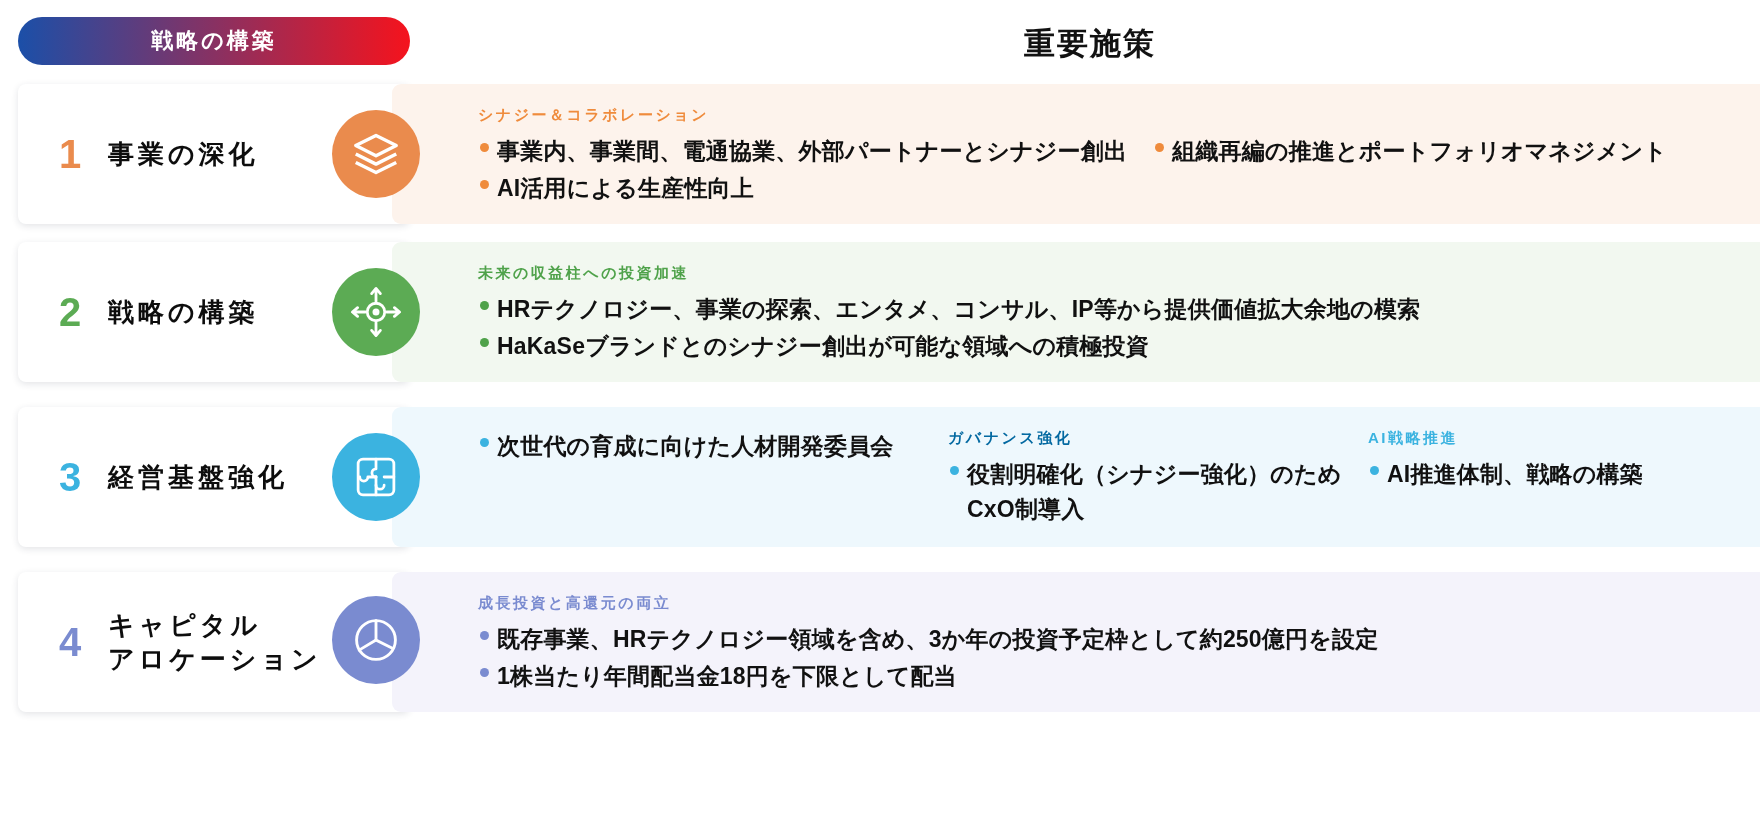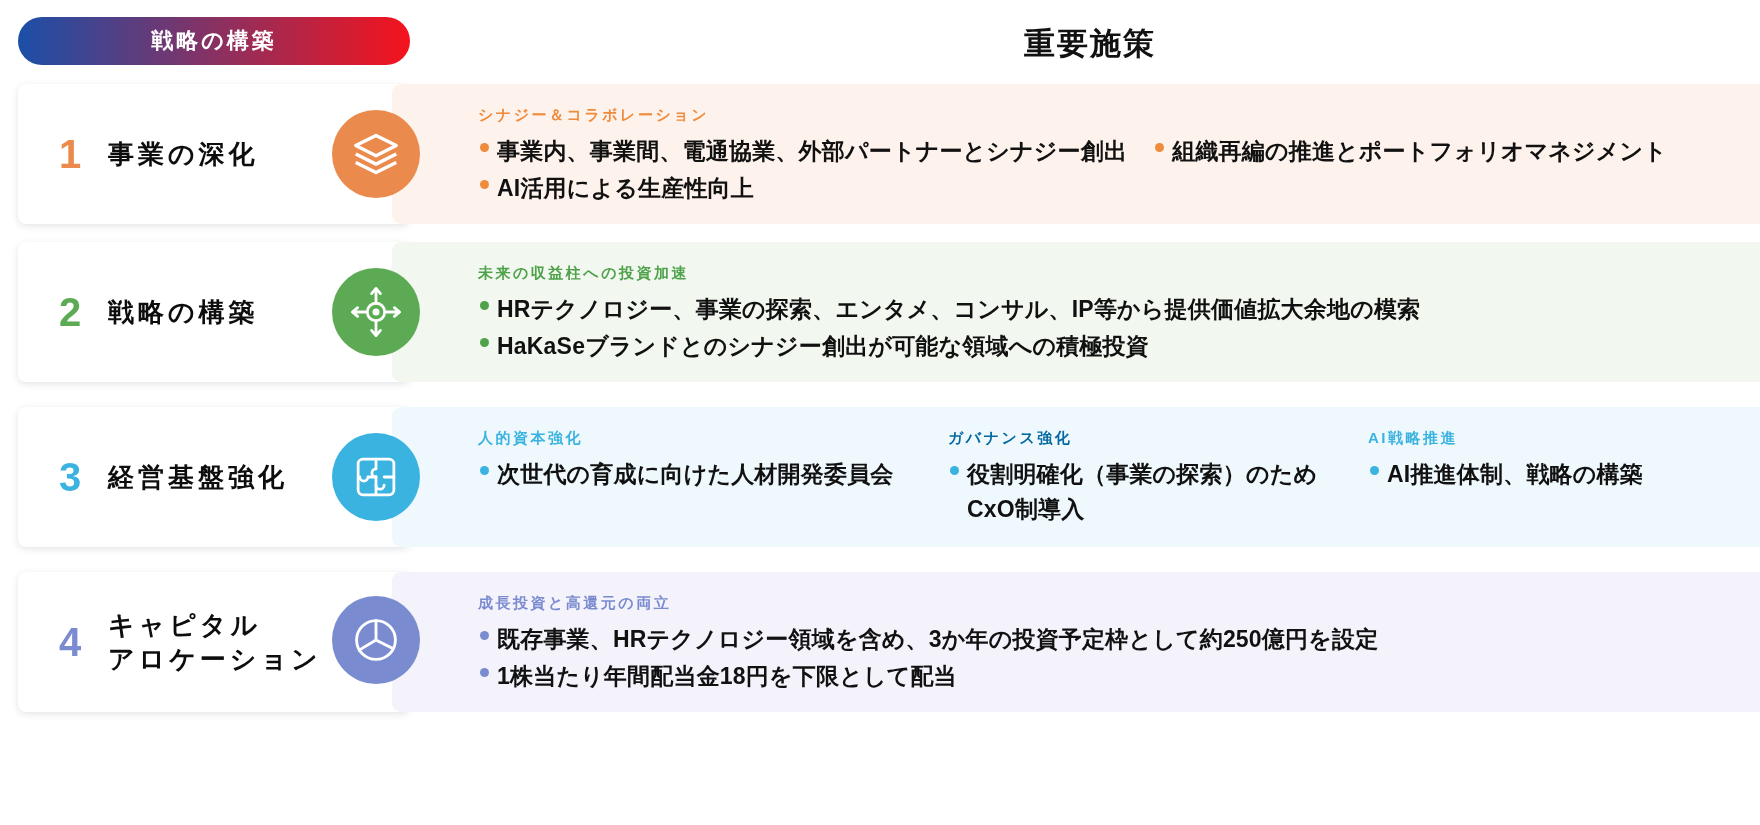--- a/index.html
+++ b/index.html
@@ -230,29 +230,28 @@
           <path d="M32 32 L32 54"></path>
           <path d="M32 42 a5 5 0 1 0 10 0"></path>
           <path d="M42 32 L54 32"></path>
         </g>
       </svg>
     </div>
 
     <div class="right-panel" style="top:14px;height:140px;background:#eef8fd;">
       <div class="panel-cols">
         <div style="width:470px;">
-          <div class="col-title" style="color:#3bb3e0;">人的資本強化</div>
           <ul class="bullets" style="--dot:#3bb3e0;">
             <li class="nowrap">次世代の育成に向けた人材開発委員会</li>
           </ul>
         </div>
         <div style="width:420px;">
           <div class="col-title" style="color:#0369a1;">ガバナンス強化</div>
           <ul class="bullets" style="--dot:#3bb3e0;">
-            <li style="white-space:pre-line;">役割明確化（事業の探索）のため
+            <li style="white-space:pre-line;">役割明確化（シナジー強化）のため
 CxO制導入</li>
           </ul>
         </div>
         <div style="width:360px;">
           <div class="col-title" style="color:#3bb3e0;">AI戦略推進</div>
           <ul class="bullets" style="--dot:#3bb3e0;">
             <li class="nowrap">AI推進体制、戦略の構築</li>
           </ul>
         </div>
       </div>

